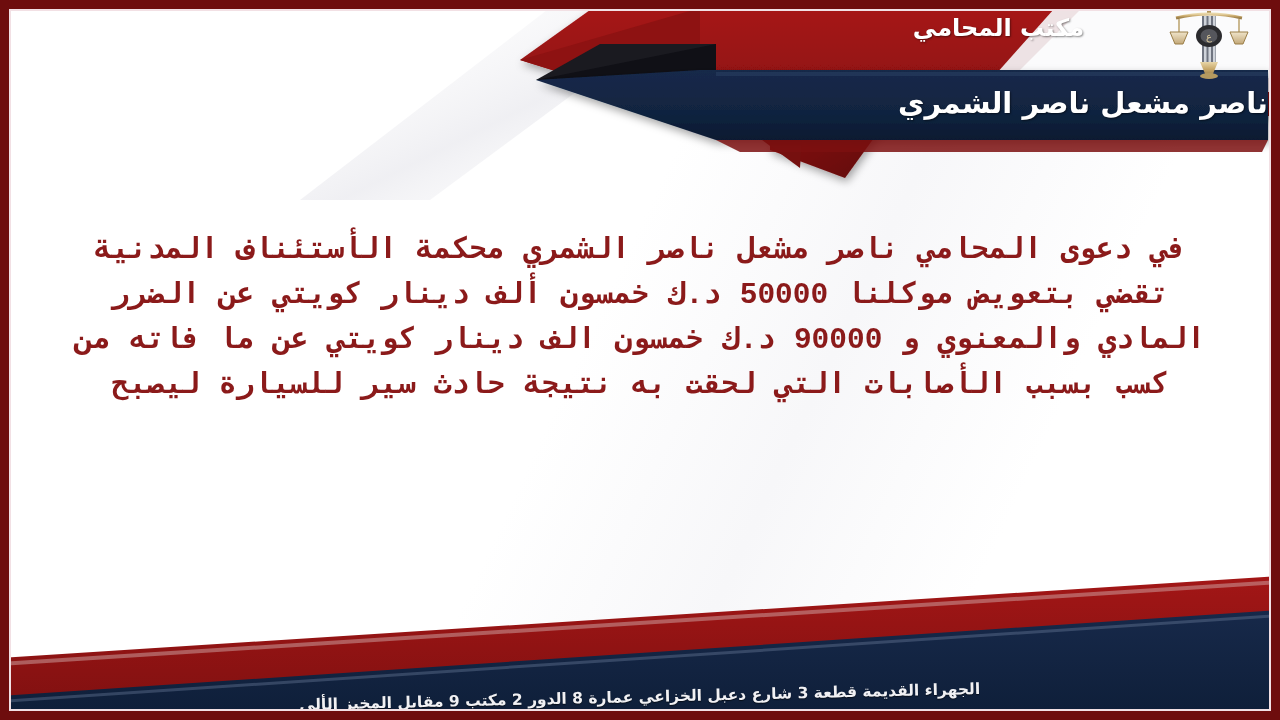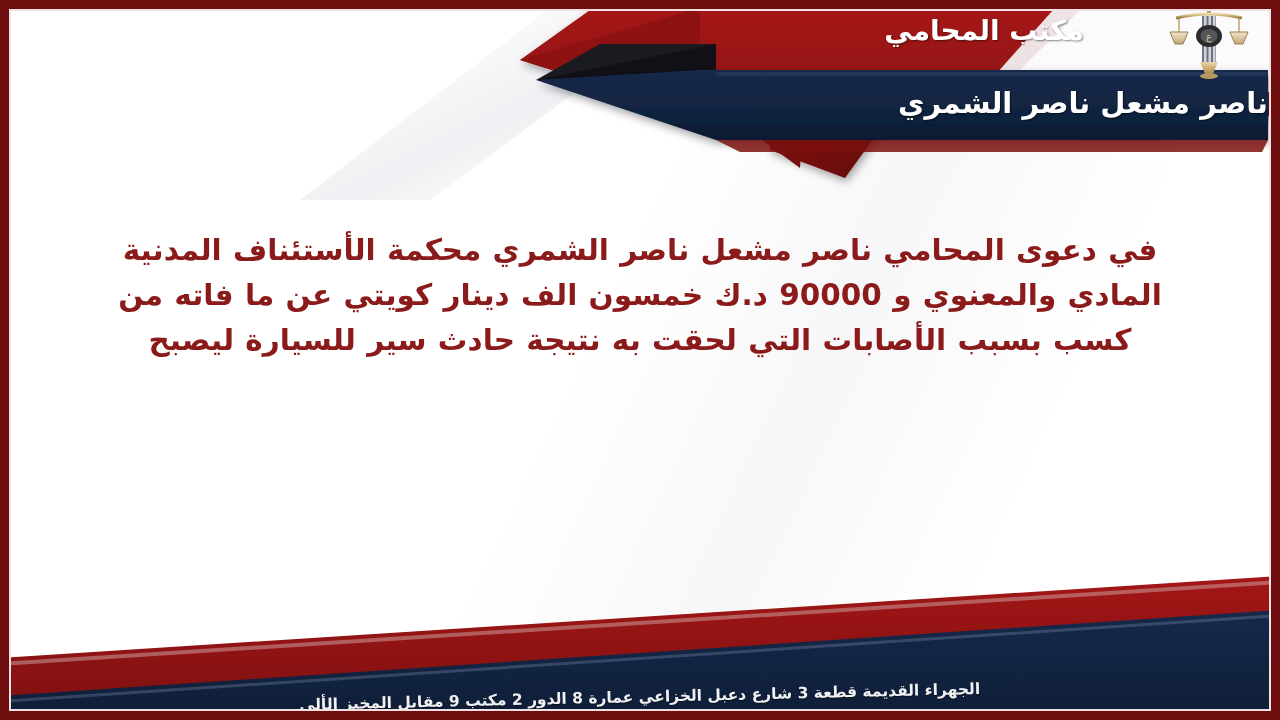--- a/index.html
+++ b/index.html
@@ -73,21 +73,21 @@
     height: 200px;
     z-index: 14;
     pointer-events: none;
   }
 
   .office-title {
     position: absolute;
     right: 196px;
     top: 14px;
     color: #ffffff;
-    font-size: 28px;
+    font-size: 24px;
     font-weight: bold;
     letter-spacing: 0.5px;
     text-shadow: 1px 1px 2px rgba(0,0,0,0.45);
     white-space: nowrap;
     direction: rtl;
   }
 
   .lawyer-name {
     position: absolute;
     right: 12px;
@@ -123,20 +123,21 @@
     text-align: center;
     color: #8B1A1A;
     font-size: 29.5px;
     font-weight: bold;
     line-height: 1.525;
     letter-spacing: 0.2px;
     word-spacing: 1px;
   }
   .body-block p {
     margin: 0;
+    font-family: Liberation Mono, monospace;
   }
 
   
   .footer-zone {
     position: absolute;
     left: 0;
     bottom: 0;
     width: 1280px;
     height: 150px;
     z-index: 30;
@@ -256,20 +257,21 @@
       <line x1="73" y1="17" x2="73" y2="30" stroke="#b79c63" stroke-width="1.4"></line>
       <path d="M64 30 L82 30 L77 42 L69 42 Z" fill="url(#pan)" stroke="#9a7e48" stroke-width="1"></path>
 
       <path d="M34 60 L52 60 L46 74 L40 74 Z" fill="url(#gold)"></path>
       <ellipse cx="43" cy="74" rx="9" ry="3" fill="#b59a60"></ellipse>
     </svg>
   </div>
 
   <div class="body-block">
     <p>في دعوى المحامي ناصر مشعل ناصر الشمري محكمة الأستئناف المدنية</p>
+    <p>تقضي بتعويض موكلنا 50000 د.ك خمسون ألف دينار كويتي عن الضرر</p>
     <p>المادي والمعنوي و 90000 د.ك خمسون الف دينار كويتي عن ما فاته من</p>
     <p>كسب بسبب الأصابات التي لحقت به  نتيجة حادث سير للسيارة ليصبح</p>
   </div>
 
   <div class="footer-zone">
     <svg width="1280" height="150" viewBox="0 0 1280 150" xmlns="http://www.w3.org/2000/svg">
       <defs>
         <linearGradient id="fRed" x1="0" y1="0" x2="0" y2="1">
           <stop offset="0%" stop-color="#a31616"></stop>
           <stop offset="100%" stop-color="#7d1010"></stop>

